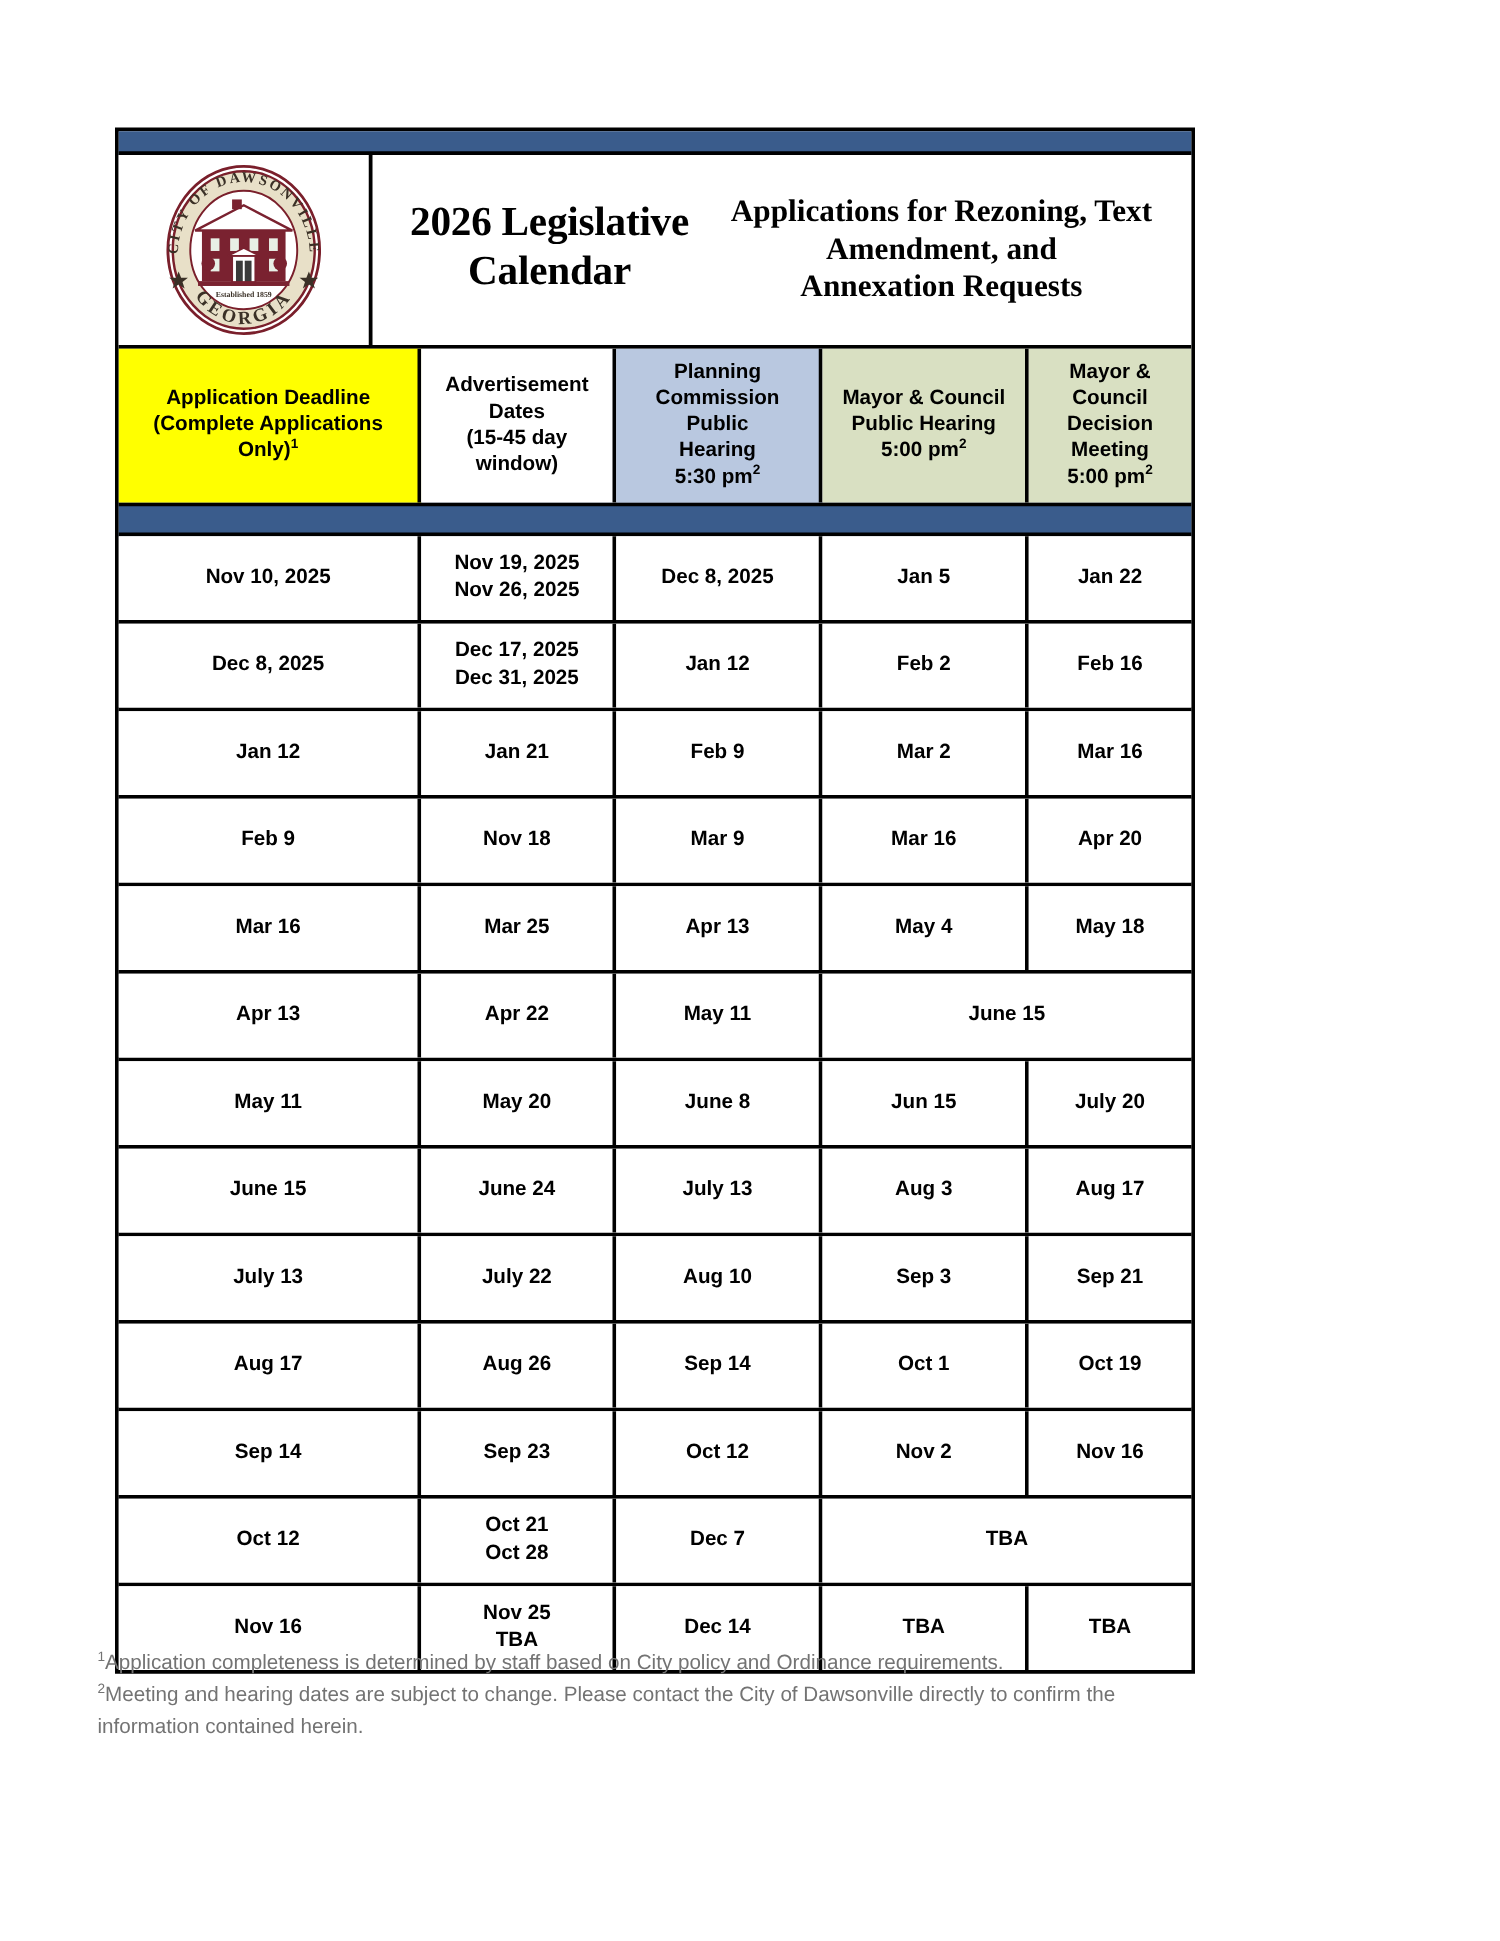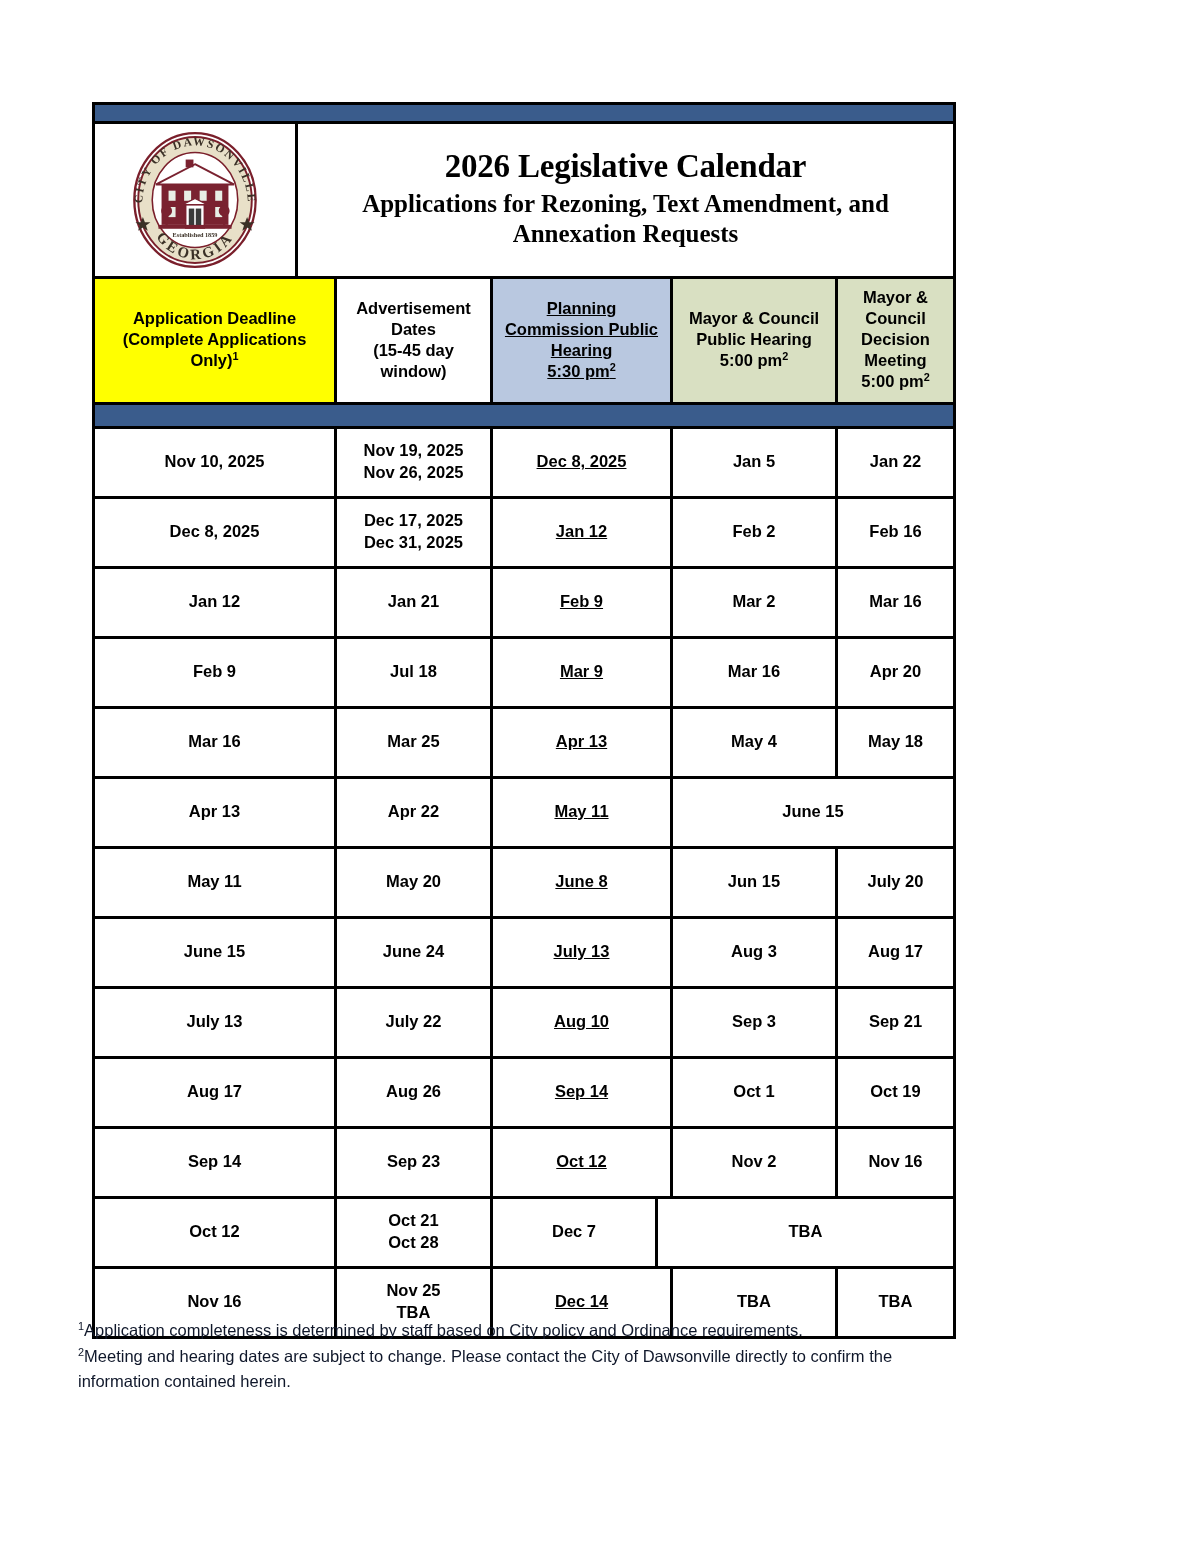--- a/index.html
+++ b/index.html
@@ -60,21 +60,21 @@
     border-right: 3px solid #000000;
     display: flex;
     align-items: center;
     justify-content: center;
     box-sizing: border-box;
     background: #ffffff;
   }
   .title-cell {
     flex: 1;
     display: flex;
-    flex-direction: column;
+    flex-direction: row;
     align-items: center;
     justify-content: center;
     padding: 10px 14px 14px 14px;
     box-sizing: border-box;
     text-align: center;
   }
   .title-main {
     font-family: "Liberation Serif", serif;
     font-weight: bold;
     font-size: 33px;
@@ -131,35 +131,35 @@
     min-height: 67px;
     padding: 4px 3px;
     background: #ffffff;
   }
   .dcell:last-child { border-right: none; }
   .dcell span { display: block; }
 
   
   .col-1 { width: 242px; }
   .col-2 { width: 156px; }
-  .col-3 { width: 180px; text-decoration: underline; }
+  .col-3 { width: 165px; }
   .col-4 { width: 165px; }
   .col-5 { flex: 1; }
 
   sup { font-size: 0.66em; vertical-align: super; line-height: 0; }
 
   
   .footnotes {
     position: absolute;
     left: 78px;
     top: 1318px;
     width: 900px;
     font-size: 16.5px;
     line-height: 1.52;
-    color: #0f172a;
+    color: #737373;
   }
   .footnote { margin: 0 0 1px 0; }
 
   
   .seal { display: block; }
 </style>
 </head>
 <body>
 
 <div class="page">
@@ -302,21 +302,21 @@
           </div>
           <div class="dcell col-5">
             <span>Mar 16</span>
           </div>
         </div>
         <div class="data-row">
           <div class="dcell col-1">
             <span>Feb 9</span>
           </div>
           <div class="dcell col-2">
-            <span>Jul 18</span>
+            <span>Nov 18</span>
           </div>
           <div class="dcell col-3">
             <span>Mar 9</span>
           </div>
           <div class="dcell col-4">
             <span>Mar 16</span>
           </div>
           <div class="dcell col-5">
             <span>Apr 20</span>
           </div>

